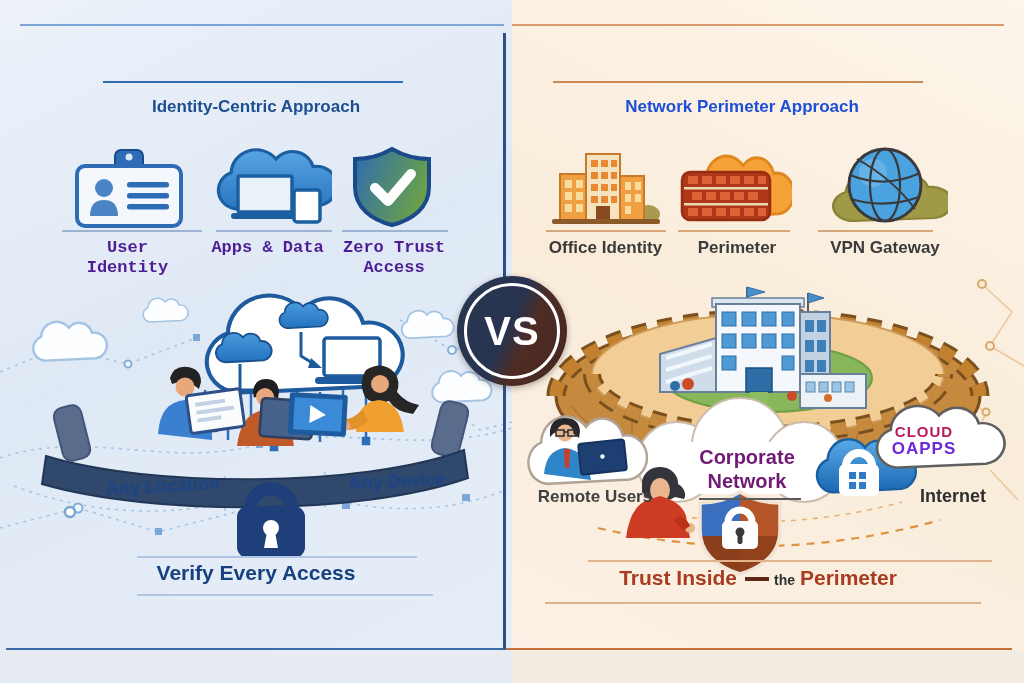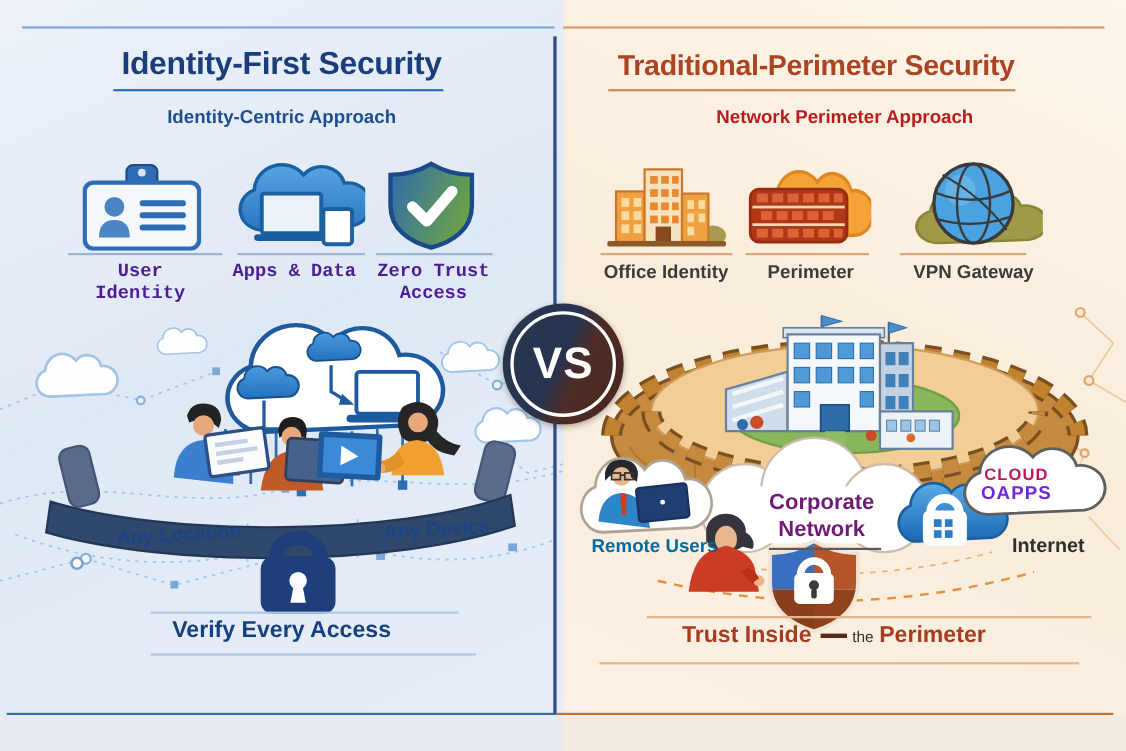--- a/index.html
+++ b/index.html
@@ -23,48 +23,48 @@
   #bottom-line-left{left:6px;top:648px;width:500px;background:#3c6ca8;}
   #bottom-line-right{left:506px;top:648px;width:506px;background:#c4703d;}
   #center-divider{left:503px;top:33px;width:3px;height:616px;background:#2e4f86;}
   
   .title{font-weight:800;text-align:center;letter-spacing:-0.3px;}
   #lp-title{left:0;top:42px;width:512px;font-size:29px;color:#1a3e7c;}
   #lp-underline{left:103px;top:81px;width:300px;height:2px;background:#2e6cb5;}
   #lp-subtitle{left:0;top:97px;width:512px;text-align:center;font-size:17px;font-weight:600;color:#1d4e8f;}
   #rp-title{left:516px;top:44px;width:452px;font-size:26px;color:#ab4423;}
   #rp-underline{left:553px;top:81px;width:370px;height:2px;background:#cc8a52;}
-  #rp-subtitle{left:512px;top:97px;width:460px;text-align:center;font-size:17px;font-weight:600;color:#b91c1c;padding-left:26px;}
+  #rp-subtitle{left:512px;top:97px;width:460px;text-align:center;font-size:17px;font-weight:600;color:#1d4ed8;}
   
   .icon-underline{height:2px;top:230px;}
   .icon-underline.blue{background:#9cb4d2;}
   .icon-underline.orange{background:#d9a87a;}
   .icon-label{top:238px;text-align:center;font-size:17px;font-weight:700;line-height:1.2;}
   .icon-label.blue{color:#4c1d95;font-family:Liberation Mono, monospace;}
   .icon-label.gray{color:#3b3b3b;}
   
   .scene-label-blue{color:#1c4587;font-size:18px;font-weight:600;text-align:center;}
   #any-location{left:84px;top:476px;width:158px;transform:rotate(-3deg);}
   #any-device{left:332px;top:471px;width:130px;transform:rotate(-3deg);}
   #verify-line-top{left:137px;top:556px;width:280px;height:2px;background:#b0c6e2;}
   #verify-line-bottom{left:137px;top:594px;width:296px;height:2px;background:#b0c6e2;}
   #verify-label{left:66px;top:561px;width:380px;text-align:center;font-size:21px;font-weight:800;color:#16407e;}
-  #remote-users-label{left:518px;top:487px;width:154px;text-align:center;font-size:17px;font-weight:600;color:#0369a1;}
+  #remote-users-label{left:518px;top:487px;width:154px;text-align:center;font-size:17px;font-weight:600;color:#404040;}
   #corporate-network-label{left:690px;top:446px;width:114px;text-align:center;font-size:20px;font-weight:800;color:#701a75;line-height:1.18;}
   #corporate-underline{left:699px;top:498px;width:102px;height:2px;background:#5a5a5a;}
   #cloud-apps-label{left:868px;top:424px;width:112px;text-align:center;line-height:1.05;}
   #cloud-apps-label .l1{display:block;font-size:15px;font-weight:800;color:#be185d;letter-spacing:1px;}
   #cloud-apps-label .l2{display:block;font-size:17px;font-weight:800;color:#6d28d9;letter-spacing:1px;}
   #internet-label{left:893px;top:486px;width:120px;text-align:center;font-size:18px;font-weight:600;color:#2f2f2f;}
   #trust-line-top{left:588px;top:560px;width:404px;height:2px;background:#e2b48c;}
   #trust-line-bottom{left:545px;top:602px;width:436px;height:2px;background:#e2b48c;}
   #trust-row{left:528px;top:566px;width:460px;text-align:center;white-space:nowrap;}
   #trust-row .big{font-size:21px;font-weight:800;color:#a83c1e;}
   #trust-row .dash{display:inline-block;width:24px;height:4px;background:#5c2818;vertical-align:4px;margin:0 5px 0 8px;}
-  #trust-row .small{font-size:14px;font-weight:400;color:#2f2f2f;margin-right:5px;}
+  #trust-row .small{font-size:14px;font-weight:700;color:#2f2f2f;margin-right:5px;}
   
   #vs-badge{left:457px;top:276px;width:110px;height:110px;border-radius:50%;
     background:linear-gradient(115deg,#2a3850 0%,#273350 46%,#4e2c24 62%,#452620 100%);
     display:flex;align-items:center;justify-content:center;
     box-shadow:0 2px 6px rgba(40,30,20,.35);}
   #vs-ring{position:absolute;inset:7px;border:3.5px solid #ffffff;border-radius:50%;}
   #vs-text{color:#ffffff;font-size:40px;font-weight:800;letter-spacing:1px;}
   svg{display:block;}
 </style>
 </head>
@@ -353,21 +353,20 @@
       <rect x="41.5" y="45" width="5" height="9" rx="2" fill="#3a3a3a"></rect>
     </g>
   </svg>
 
   <div class="abs hline" id="top-line-left"></div>
   <div class="abs hline" id="top-line-right"></div>
   <div class="abs hline" id="bottom-line-left"></div>
   <div class="abs hline" id="bottom-line-right"></div>
   <div class="abs" id="center-divider"></div>
 
-  <div class="abs title" id="lp-title">Identity-First Security</div>
   <div class="abs" id="lp-underline"></div>
   <div class="abs" id="lp-subtitle">Identity-Centric Approach</div>
 
   <svg class="abs" style="left:75px;top:148px" width="108" height="80" viewBox="0 0 108 80">
     <path d="M46,2 h16 a6,6 0 0 1 6,6 v14 h-28 v-14 a6,6 0 0 1 6,-6 z" fill="#2e6cb5" stroke="#1a4a8a" stroke-width="2"></path>
     <circle cx="54" cy="9" r="3.5" fill="#d8e8f8"></circle>
     <rect x="2" y="18" width="104" height="60" rx="8" fill="#f4f8fc" stroke="#2e6cb5" stroke-width="4"></rect>
     <circle cx="29" cy="40" r="9" fill="#4a84c4"></circle>
     <path d="M15,68 q0,-16 14,-16 q14,0 14,16 z" fill="#4a84c4"></path>
     <rect x="52" y="34" width="42" height="5.5" rx="2.5" fill="#2e6cb5"></rect>
@@ -397,21 +396,20 @@
     <polyline points="25,42 38,55 61,28" fill="none" stroke="#ffffff" stroke-width="10" stroke-linecap="round" stroke-linejoin="round"></polyline>
   </svg>
 
   <div class="abs icon-underline blue" style="left:62px;width:140px"></div>
   <div class="abs icon-underline blue" style="left:216px;width:116px"></div>
   <div class="abs icon-underline blue" style="left:342px;width:106px"></div>
   <div class="abs icon-label blue" style="left:70px;width:115px">User Identity</div>
   <div class="abs icon-label blue" style="left:205px;width:125px">Apps &amp; Data</div>
   <div class="abs icon-label blue" style="left:338px;width:112px">Zero Trust Access</div>
 
-  <div class="abs title" id="rp-title">Traditional-Perimeter Security</div>
   <div class="abs" id="rp-underline"></div>
   <div class="abs" id="rp-subtitle">Network Perimeter Approach</div>
 
   <svg class="abs" style="left:552px;top:148px" width="108" height="78" viewBox="0 0 108 78">
     <ellipse cx="96" cy="66" rx="12" ry="9" fill="#a89a50"></ellipse>
     <rect x="8" y="26" width="26" height="46" fill="#f0a040" stroke="#c87828" stroke-width="2"></rect>
     <g fill="#f8dca0">
         <rect x="13" y="32" width="7" height="8"></rect>
         <rect x="13" y="44" width="7" height="8"></rect>
         <rect x="13" y="56" width="7" height="8"></rect>

